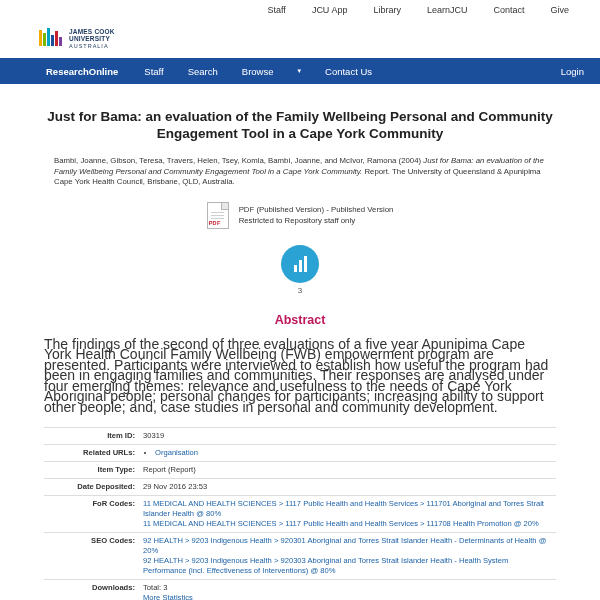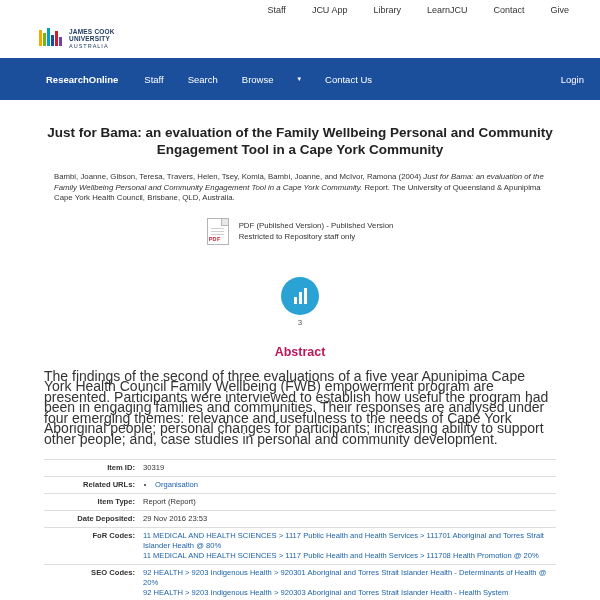--- a/index.html
+++ b/index.html
@@ -45,21 +45,21 @@
     font-size: 6.5px;
     line-height: 7.6px;
     font-weight: bold;
     color: #1b365d;
     letter-spacing: .2px;
   }
   .jcu-text .sub { font-weight: normal; font-size: 5.5px; color: #1b365d; letter-spacing: 1px;}
 
   
   .navbar {
-    height: 42px;
+    height: 26px;
     background: #1b4f9c;
     display: flex;
     align-items: center;
     padding: 0 16px 0 46px;
     color: #ffffff;
     font-size: 9.5px;
   }
   .navbar .brand { font-weight: bold; margin-right: 26px; font-size: 9.5px; }
   .navbar .navitem { margin-right: 24px; color: #fff; text-decoration: none; }
   .navbar .caret {
@@ -89,21 +89,21 @@
     margin: 0 10px 14px 10px;
   }
   .citation i { font-style: italic; }
 
   
   .pdfrow {
     display: flex;
     justify-content: center;
     align-items: flex-start;
     gap: 10px;
-    margin-bottom: 32px;
+    margin-bottom: 16px;
   }
   .pdficon {
     width: 22px; height: 27px;
     border: 1px solid #b5b5b5;
     background: #fff;
     position: relative;
     flex: none;
   }
   .pdficon .fold {
     position: absolute; top:0; right:0;

